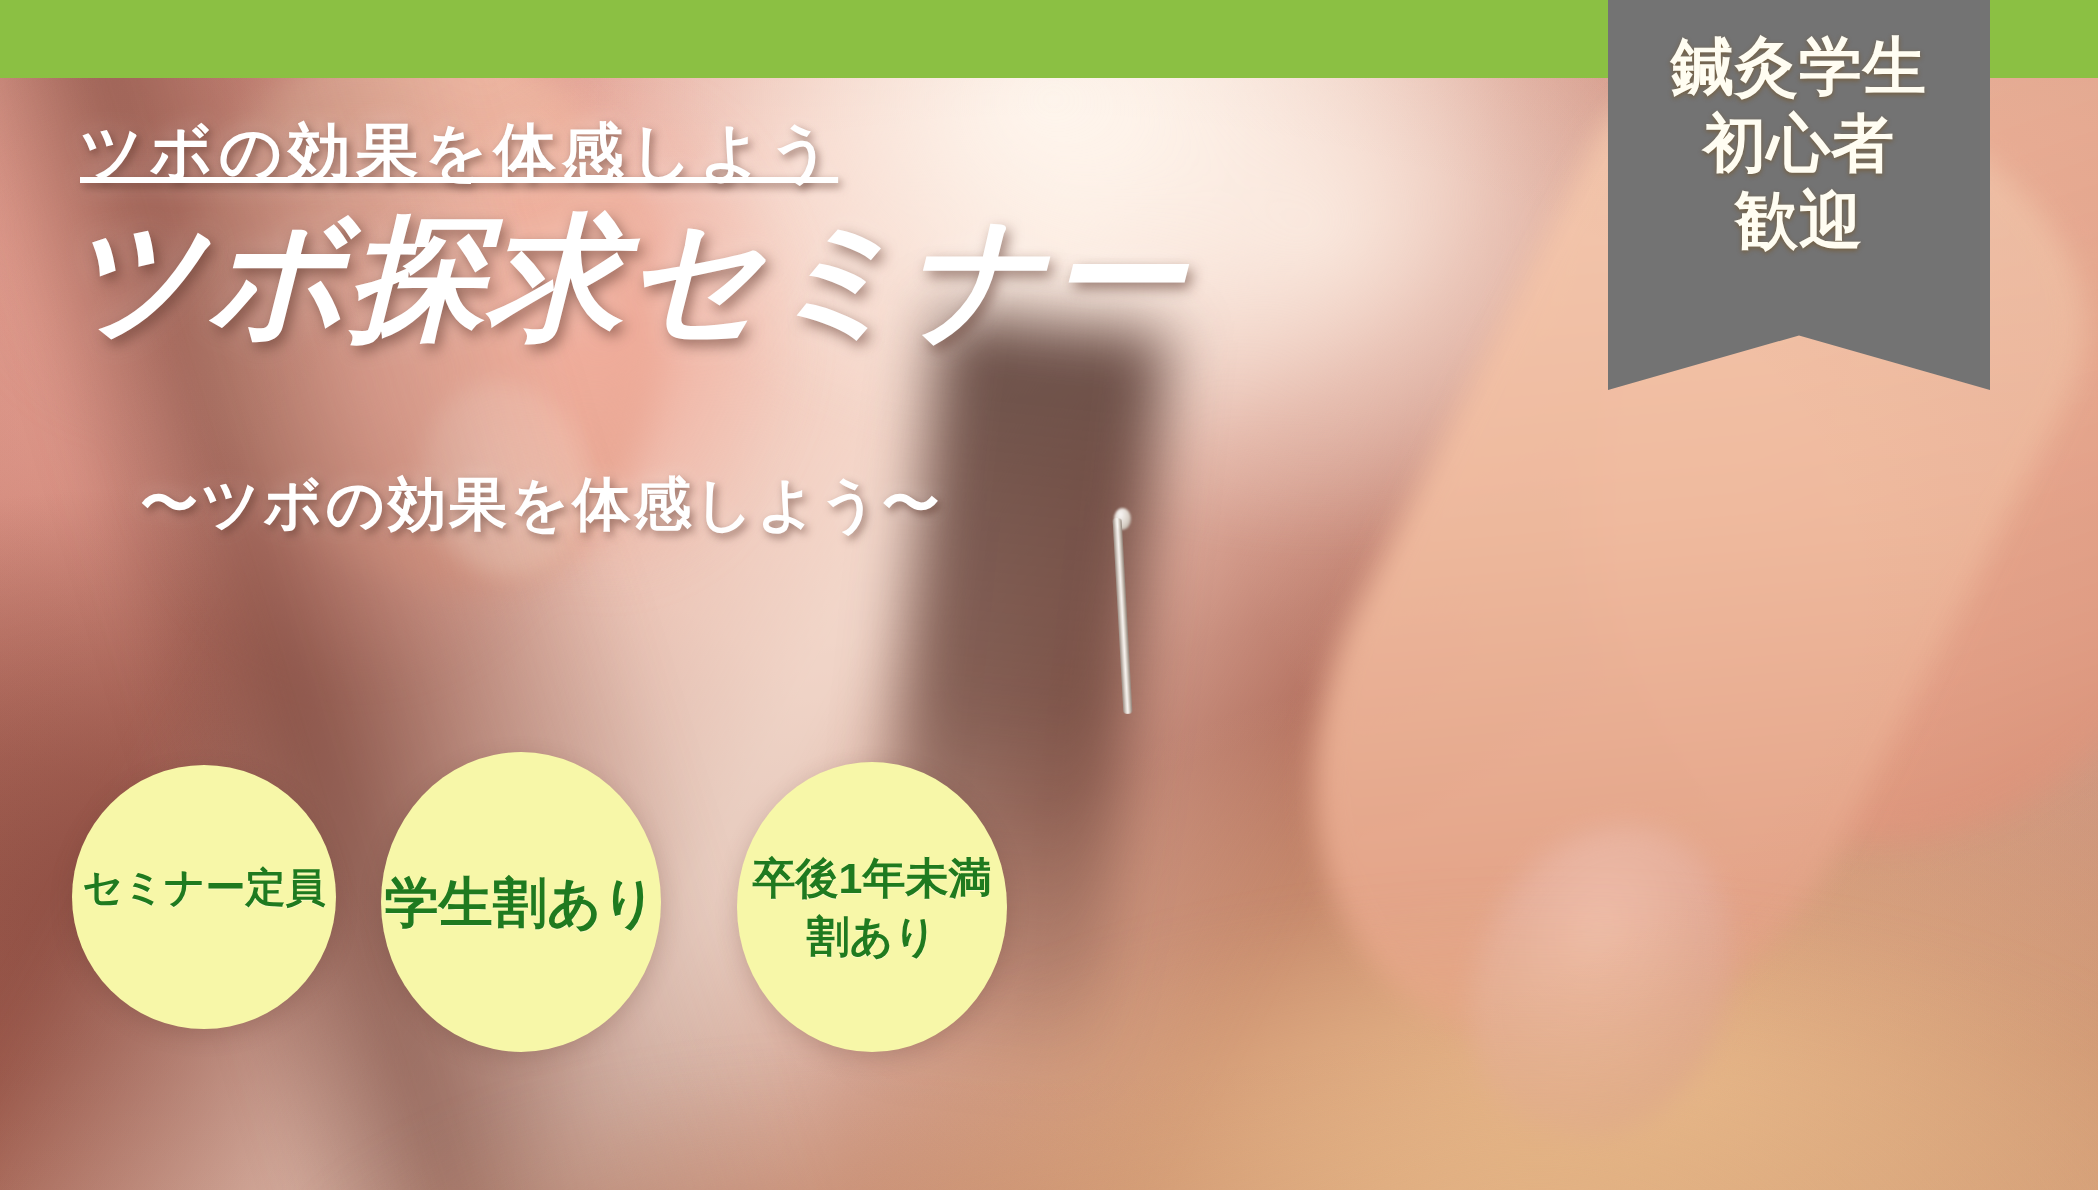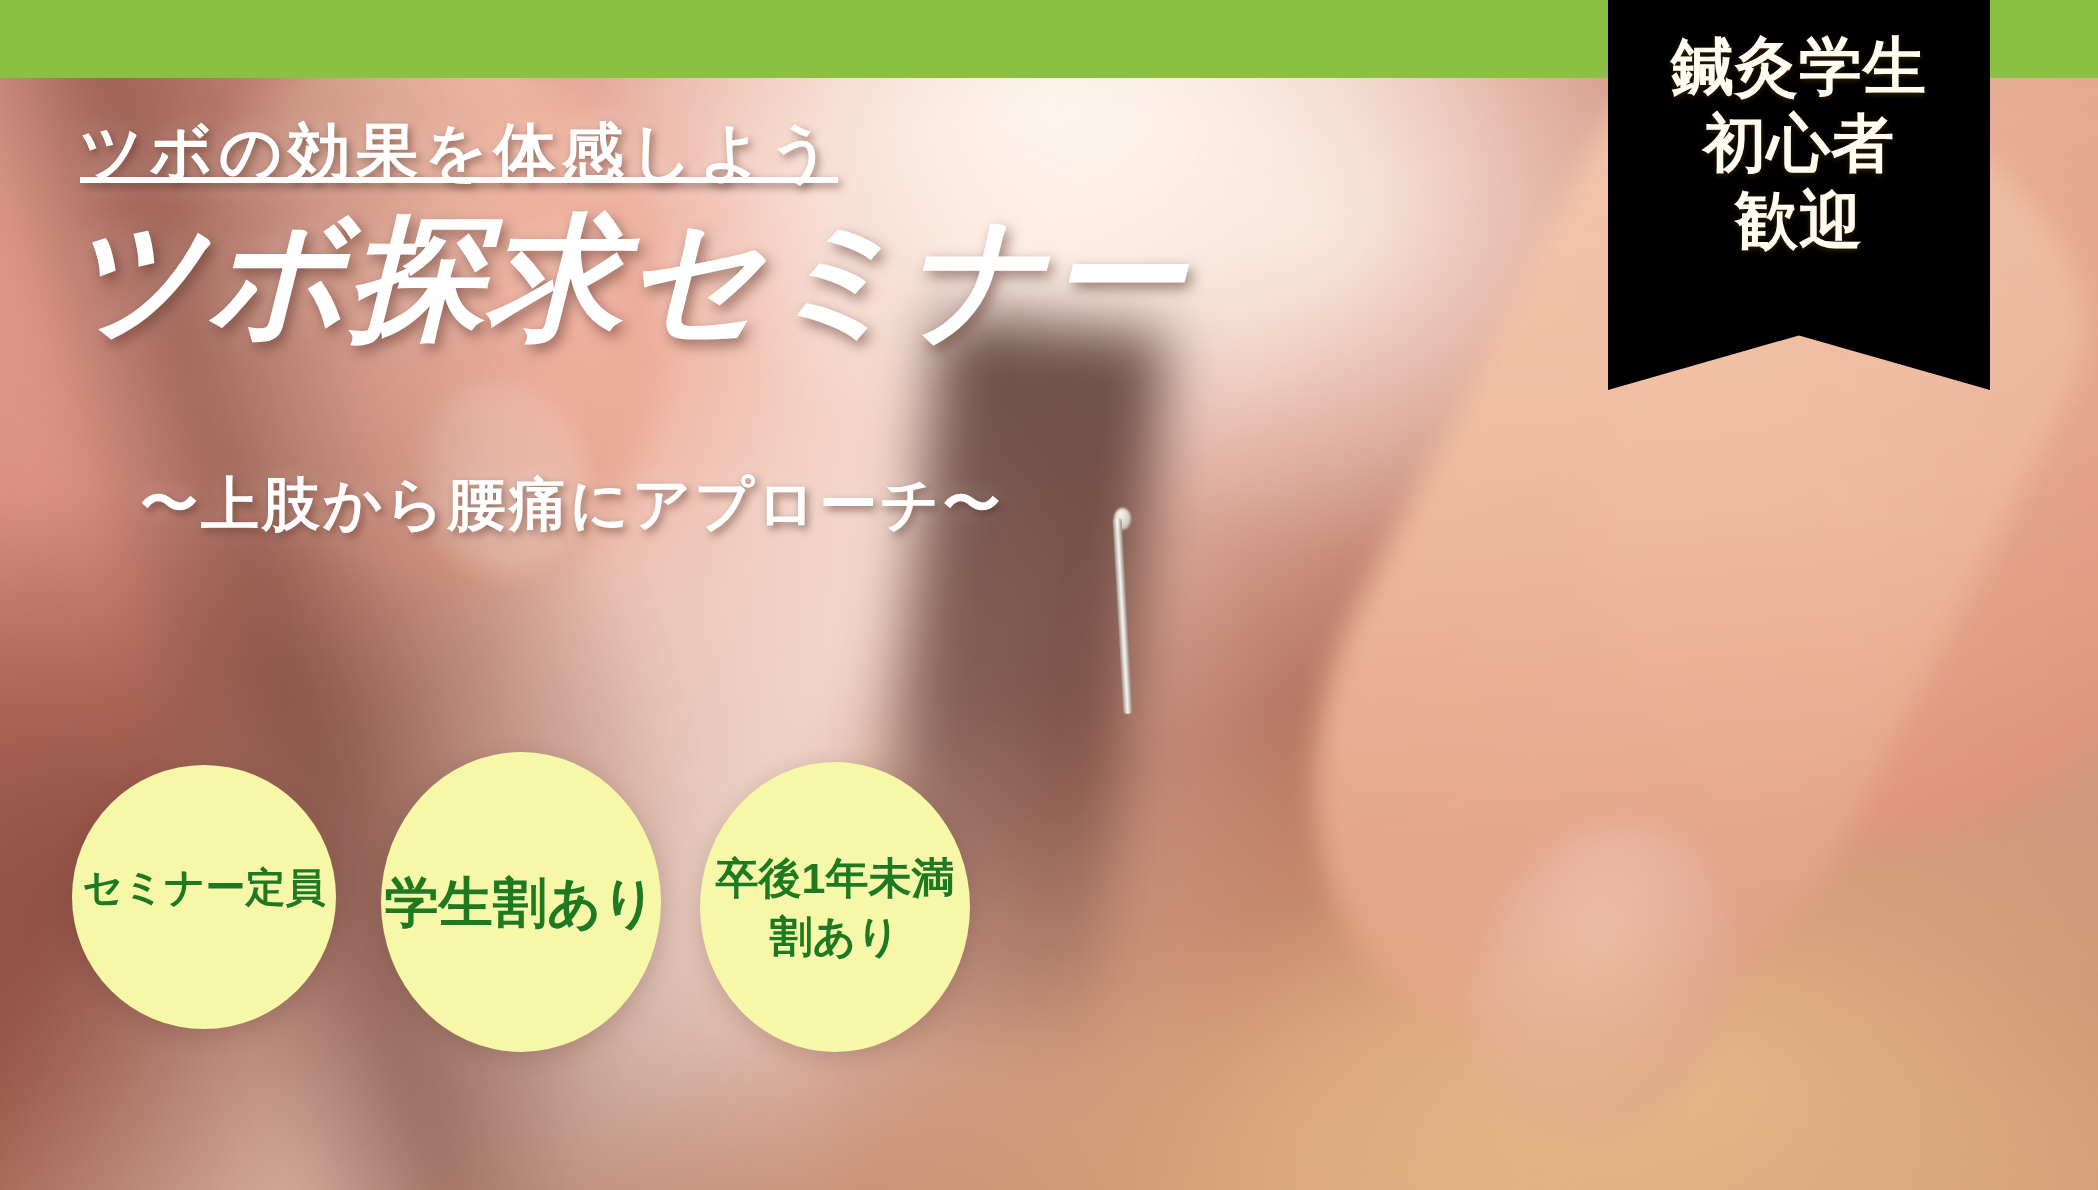--- a/index.html
+++ b/index.html
@@ -190,21 +190,21 @@
     background: #8bc043;
   }
 
   
   .ribbon {
     position: absolute;
     left: 1608px;
     top: 0;
     width: 382px;
     height: 390px;
-    background: #000000;
+    background: #737373;
     clip-path: polygon(0 0, 100% 0, 100% 100%, 50% 86%, 0 100%);
     display: flex;
     flex-direction: column;
     align-items: center;
     justify-content: flex-start;
     padding-top: 28px;
     box-shadow: -3px 0 6px rgba(0,0,0,0.10);
   }
   .ribbon-line {
     color: #fffdf2;
@@ -279,21 +279,21 @@
   }
 
   #circle-1 { left: 72px;  top: 765px; width: 264px; height: 264px; }
   #circle-1 .l1 { font-size: 40px; letter-spacing: 0px; margin-bottom: 20px; }
   #circle-1 .l2 { font-size: 92px; letter-spacing: -2px; }
   #circle-1 .l2 .unit { font-size: 50px; }
 
   #circle-2 { left: 381px; top: 752px; width: 280px; height: 300px; }
   #circle-2 .l1 { font-size: 54px; letter-spacing: 0px; }
 
-  #circle-3 { left: 700px; top: 762px; width: 270px; height: 290px; }
+  #circle-3 { left: 737px; top: 762px; width: 270px; height: 290px; }
   #circle-3 .l1 { font-size: 43px; margin-bottom: 10px; }
   #circle-3 .l2 { font-size: 43px; }
 </style>
 </head>
 <body>
 
 <div class="banner">
 
   <div class="photo">
     <div class="layer bg-base"></div>
@@ -317,21 +317,21 @@
 
   <div class="ribbon">
     <div class="ribbon-line">鍼灸学生</div>
     <div class="ribbon-line">初心者</div>
     <div class="ribbon-line">歓迎</div>
   </div>
 
   <div class="copy">
     <div class="eyebrow">ツボの効果を体感しよう</div>
     <h1 class="headline" style="margin:0;">ツボ探求セミナー</h1>
-    <div class="tagline">〜上肢から腰痛にアプローチ〜</div>
+    <div class="tagline">〜ツボの効果を体感しよう〜</div>
   </div>
 
   <div class="circle" id="circle-1">
     <div class="circle-text l1">セミナー定員</div>
   </div>
 
   <div class="circle" id="circle-2">
     <div class="circle-text l1">学生割あり</div>
   </div>
 

